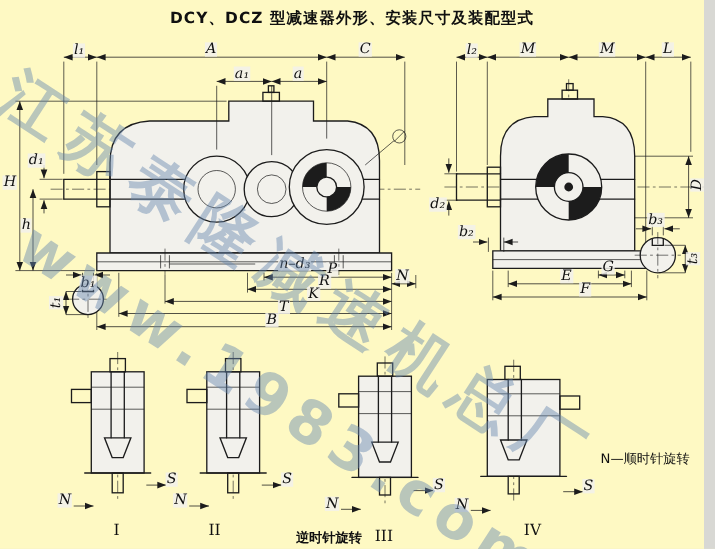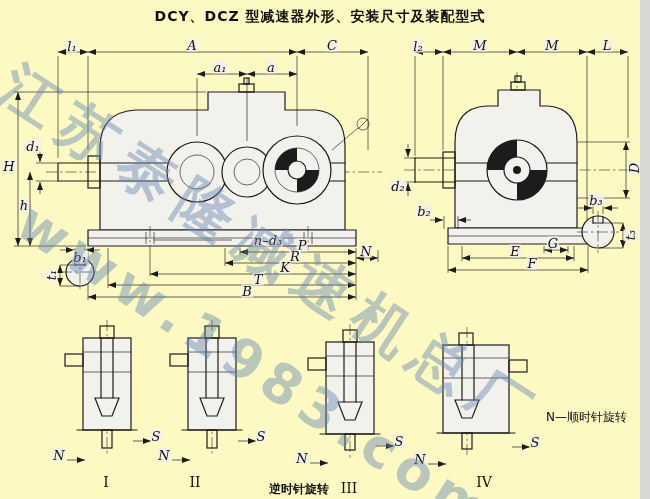--- a/index.html
+++ b/index.html
@@ -280,21 +280,21 @@
   <span class="dim-label" style="left:80px;top:257px">b₁</span>
   <span class="dim-label rot" style="left:51px;top:275px">t₁</span>
   <span class="dim-label" style="left:268px;top:240px">n–d₃</span>
   <span class="dim-label" style="left:302px;top:245px">P</span>
   <span class="dim-label" style="left:295px;top:256px">R</span>
   <span class="dim-label" style="left:285px;top:267px">K</span>
   <span class="dim-label" style="left:258px;top:279px">T</span>
   <span class="dim-label" style="left:247px;top:291px">B</span>
   <span class="dim-label" style="left:366px;top:251px">N</span>
 
-  <span class="dim-label" style="left:418px;top:46px">l₂</span>
+  <span class="dim-label" style="left:429px;top:46px">l₂</span>
   <span class="dim-label" style="left:480px;top:45px">M</span>
   <span class="dim-label" style="left:552px;top:45px">M</span>
   <span class="dim-label" style="left:607px;top:45px">L</span>
   <span class="dim-label" style="left:398px;top:186px">d₂</span>
   <span class="dim-label rot" style="left:634px;top:168px">D</span>
   <span class="dim-label" style="left:424px;top:211px">b₂</span>
   <span class="dim-label" style="left:553px;top:243px">G</span>
   <span class="dim-label" style="left:515px;top:251px">E</span>
   <span class="dim-label" style="left:532px;top:263px">F</span>
   <span class="dim-label" style="left:596px;top:200px">b₃</span>

